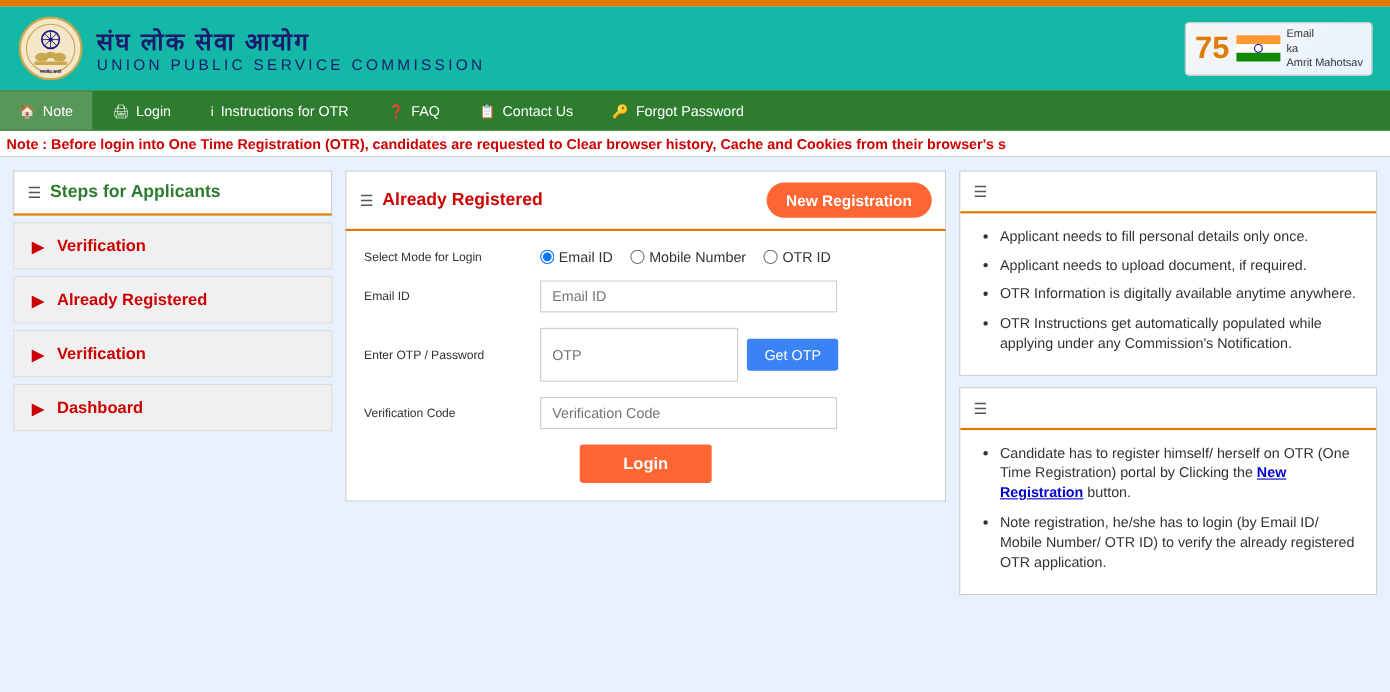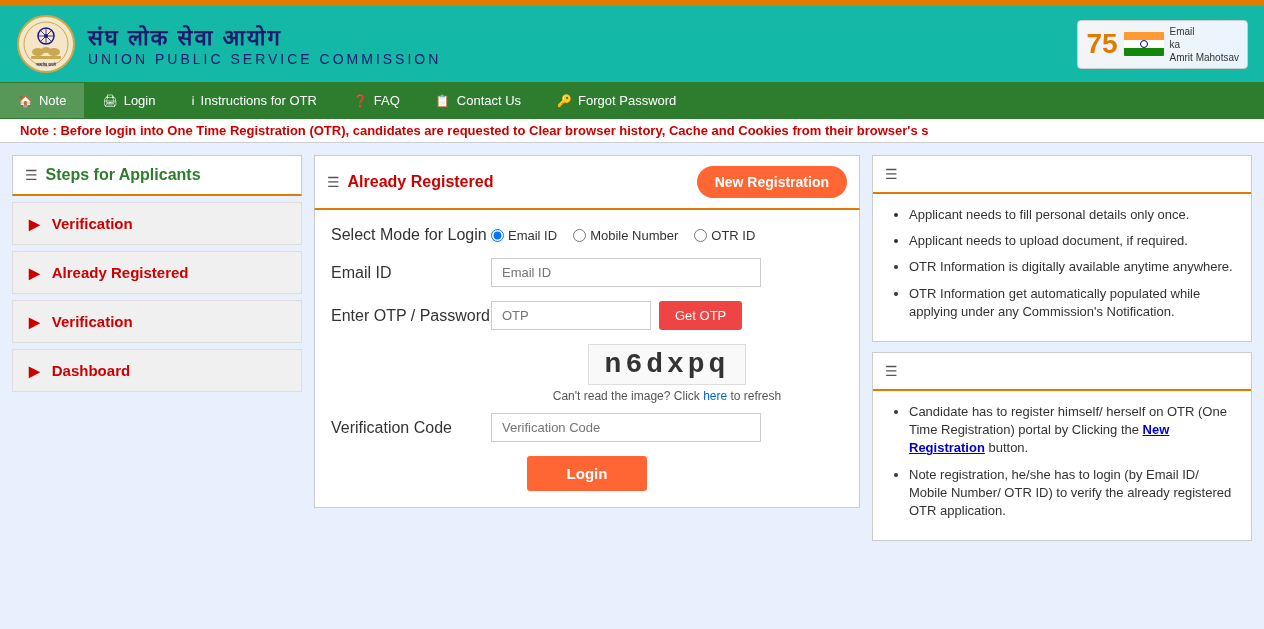--- a/index.html
+++ b/index.html
@@ -86,21 +86,21 @@
       white-space: nowrap;
       text-decoration: none;
     }
     .nav-item.active { background: rgba(255,255,255,0.2); }
     .nav-icon { font-size: 12px; }
 
     
     .notice-bar {
       background: #fff;
       color: #0000cc;
-      padding: 4px 20px;
+      padding: 4px 6px;
       font-size: 13px;
       font-weight: bold;
       border-bottom: 1px solid #ccc;
       overflow: hidden;
       white-space: nowrap;
     }
     .notice-bar span { color: #cc0000; }
 
     
     .main-content {
@@ -192,21 +192,21 @@
       padding: 16px;
     }
     .form-row {
       display: flex;
       align-items: center;
       margin-bottom: 14px;
     }
     .form-label {
       width: 160px;
       color: #333;
-      font-size: 16px;
+      font-size: 11px;
       flex-shrink: 0;
     }
     .radio-group {
       display: flex;
       align-items: center;
       gap: 16px;
     }
     .radio-option {
       display: flex;
       align-items: center;
@@ -220,28 +220,28 @@
       border: 1px solid #ccc;
       font-size: 13px;
       color: #999;
     }
     .otp-row {
       display: flex;
       align-items: center;
       gap: 8px;
     }
     .otp-input {
-      width: 160px;
-      padding: 6px 10px;
+      width: 180px;
+      padding: 16px 10px;
       border: 1px solid #ccc;
       font-size: 13px;
       color: #000000;
     }
     .get-otp-btn {
-      background: #ef4444;
+      background: #3b82f6;
       color: white;
       border: none;
       padding: 7px 16px;
       font-size: 13px;
       cursor: pointer;
       border-radius: 3px;
     }
     .captcha-section {
       display: flex;
       flex-direction: column;
@@ -472,28 +472,20 @@
       </div>
 
       <div class="form-row">
         <span class="form-label">Enter OTP / Password</span>
         <div class="otp-row">
           <input type="text" class="otp-input" placeholder="OTP" style="">
           <button class="get-otp-btn">Get OTP</button>
         </div>
       </div>
 
-      <div class="captcha-section">
-        <div class="captcha-text">n6dxpq</div>
-        <div class="captcha-refresh">
-          <span>Can't read the image? Click</span>
-          <a href="#">here</a>
-          <span> to refresh</span>
-        </div>
-      </div>
 
       <div class="form-row">
         <span class="form-label">Verification Code</span>
         <input type="text" class="text-input" placeholder="Verification Code" style="">
       </div>
 
       <div class="login-btn-row">
         <button class="login-btn">Login</button>
       </div>
     </div>
@@ -503,21 +495,21 @@
 
     <div class="right-section">
       <div class="right-header">
         <span class="hamburger-icon">☰</span>
       </div>
       <div class="right-body">
         <ul class="bullet-list">
           <li>Applicant needs to fill personal details only once.</li>
           <li>Applicant needs to upload document, if required.</li>
           <li>OTR Information is digitally available anytime anywhere.</li>
-          <li>OTR Information get automatically populated while applying under any Commission's Notification.</li>
+          <li>OTR Instructions get automatically populated while applying under any Commission's Notification.</li>
         </ul>
       </div>
     </div>
 
     <div class="right-section">
       <div class="right-header">
         <span class="hamburger-icon">☰</span>
       </div>
       <div class="right-body">
         <ul class="bullet-list">

